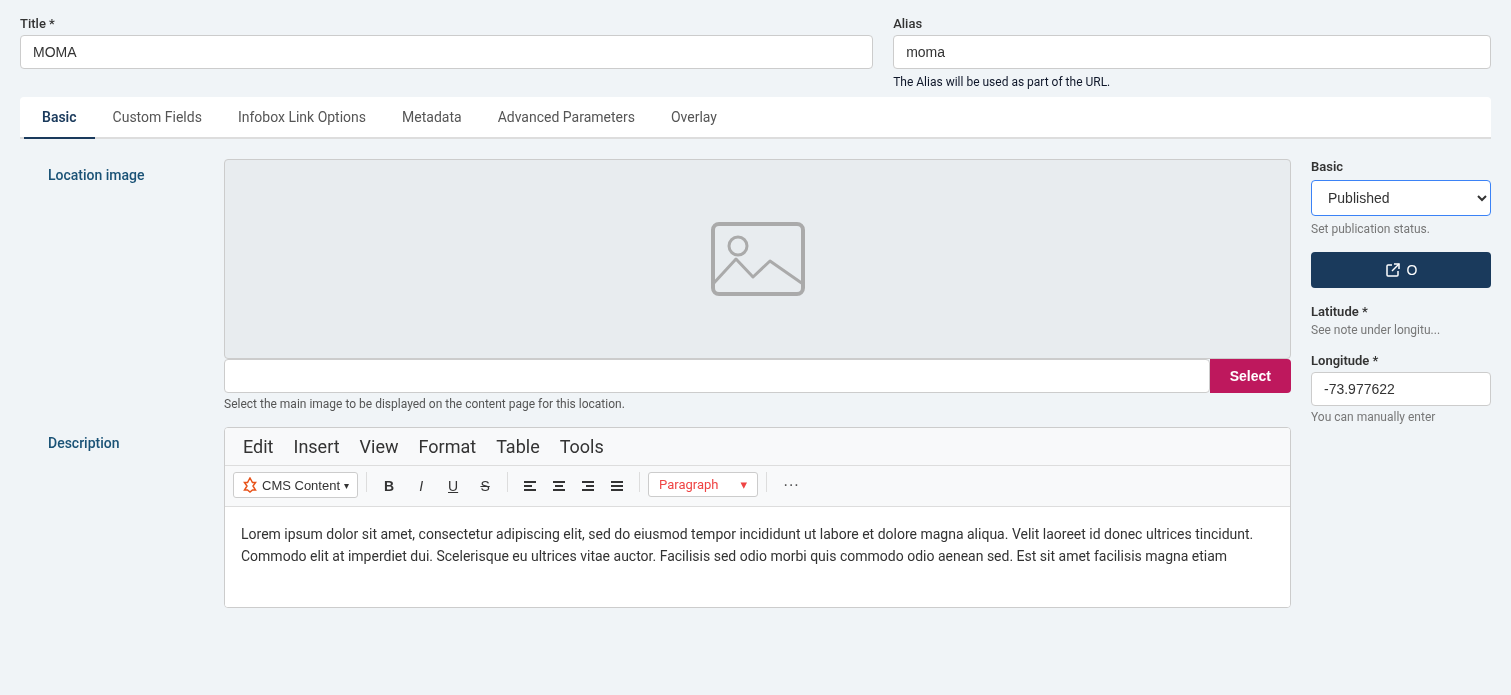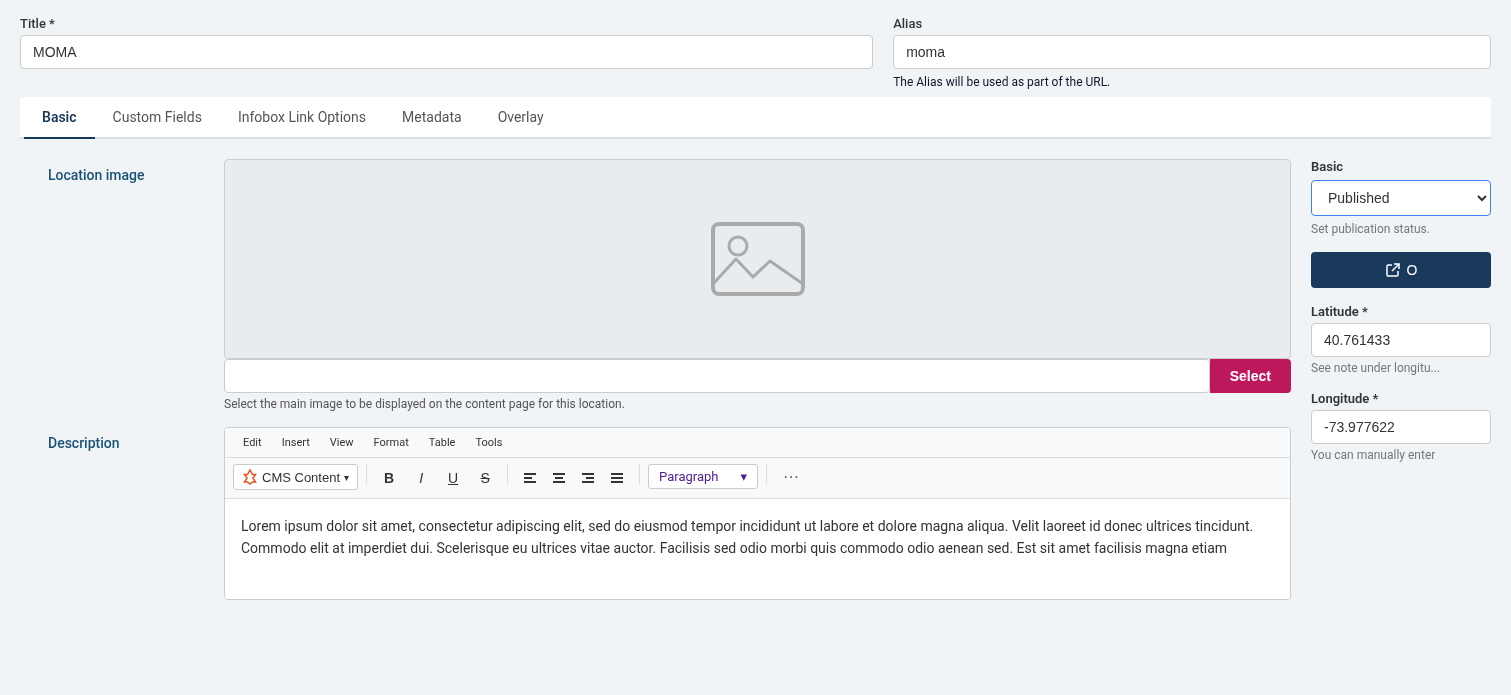--- a/index.html
+++ b/index.html
@@ -121,21 +121,21 @@
     }
     .editor-menubar {
       display: flex;
       gap: 0;
       padding: 4px 8px;
       border-bottom: 1px solid #ddd;
       background: #f8f9fa;
     }
     .editor-menu-item {
       padding: 4px 10px;
-      font-size: 11px;
+      font-size: 18px;
       color: #333;
       cursor: pointer;
       border-radius: 3px;
     }
 
     .editor-toolbar {
       display: flex;
       align-items: flex-start;
       gap: 4px;
       padding: 6px 8px;
@@ -178,21 +178,21 @@
     .paragraph-select {
       display: flex;
       align-items: center;
       gap: 4px;
       padding: 4px 10px;
       border: 1px solid #ccc;
       border-radius: 3px;
       background: #fff;
       cursor: pointer;
       font-size: 13px;
-      color: #4c1d95;
+      color: #ef4444;
       min-width: 110px;
       justify-content: space-between;
     }
 
     .toolbar-separator { width: 1px; height: 20px; background: #ddd; margin: 0 4px; }
 
     .align-group { display: flex; gap: 1px; }
 
     .more-btn {
       padding: 4px 8px;
@@ -276,20 +276,21 @@
       <input type="text" value="moma" style="">
       <span class="alias-hint">The Alias will be used as part of the URL.</span>
     </div>
   </div>
 
   <div class="tabs-bar">
     <div class="tab-item active">Basic</div>
     <div class="tab-item">Custom Fields</div>
     <div class="tab-item">Infobox Link Options</div>
     <div class="tab-item">Metadata</div>
+    <div class="tab-item">Advanced Parameters</div>
     <div class="tab-item">Overlay</div>
   </div>
 
   <div class="content-area">
     <div class="left-panel">
 
       <div class="section-row">
         <div class="section-label">Location image</div>
         <div class="image-section-inner">
           <div class="image-container">
@@ -401,21 +402,20 @@
         <svg width="16" height="16" viewBox="0 0 16 16" fill="none">
           <path d="M7 3H3C2.4 3 2 3.4 2 4V13C2 13.6 2.4 14 3 14H12C12.6 14 13 13.6 13 13V9" stroke="white" stroke-width="1.5" fill="none"></path>
           <path d="M9 2H14V7" stroke="white" stroke-width="1.5" fill="none"></path>
           <line x1="14" y1="2" x2="7" y2="9" stroke="white" stroke-width="1.5"></line>
         </svg>
         <span>O</span>
       </button>
 
       <div class="coord-group">
         <span class="coord-label">Latitude *</span>
-        <input type="text" class="coord-input" value="40.761433" style="">
         <span class="coord-hint">See note under longitu...</span>
       </div>
 
       <div class="coord-group">
         <span class="coord-label">Longitude *</span>
         <input type="text" class="coord-input" value="-73.977622" style="">
         <span class="coord-hint">You can manually enter</span>
       </div>
     </div>
 

